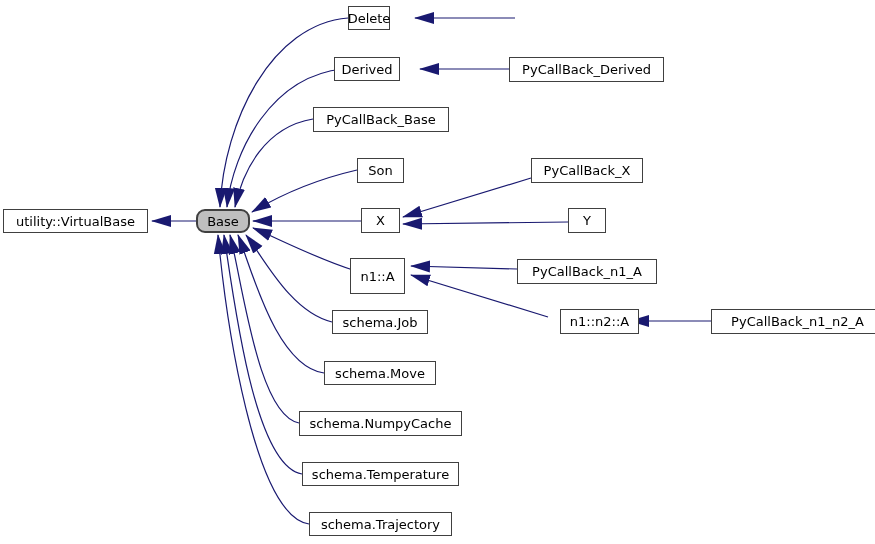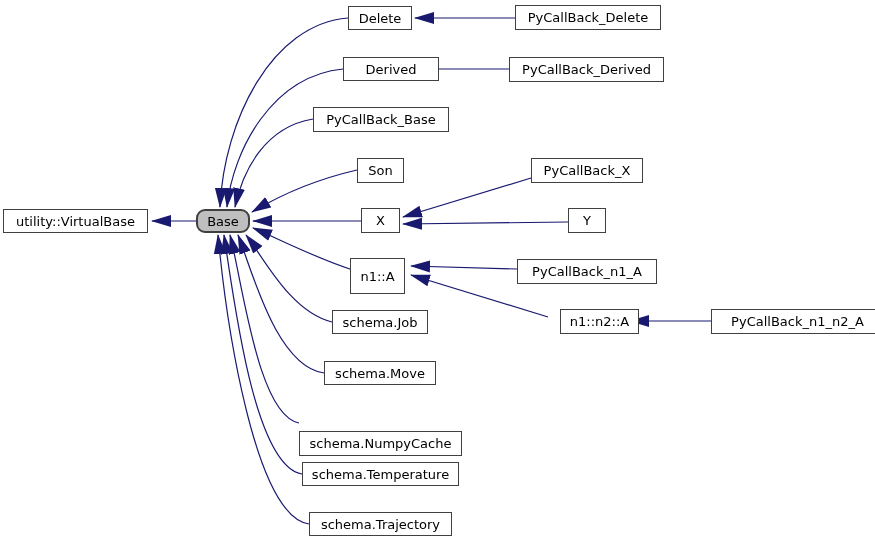--- a/index.html
+++ b/index.html
@@ -75,32 +75,31 @@
       <path d="M 509,69 L 420,69" fill="none" stroke="#191970" stroke-width="1.2" marker-end="url(#arrowhead)"></path>
       <path d="M 531,178 L 403,217" fill="none" stroke="#191970" stroke-width="1.2" marker-end="url(#arrowhead)"></path>
       <path d="M 568,222 L 403,224" fill="none" stroke="#191970" stroke-width="1.2" marker-end="url(#arrowhead)"></path>
       <path d="M 517,269 L 411,266" fill="none" stroke="#191970" stroke-width="1.2" marker-end="url(#arrowhead)"></path>
       <path d="M 548,317 L 411,275" fill="none" stroke="#191970" stroke-width="1.2" marker-end="url(#arrowhead)"></path>
       <path d="M 711,321 L 630,321" fill="none" stroke="#191970" stroke-width="1.2" marker-end="url(#arrowhead)"></path>
     </svg>
   <div class="node-layer">
       <div class="node" style="left: 3px; top: 209px; width: 145px; height: 24px;">utility::VirtualBase</div>
       <div class="node highlighted" style="left: 196px; top: 209px; width: 54px; height: 24px;">Base</div>
-      <div class="node" style="left: 348px; top: 6px; width: 64px; height: 24px;">Delete</div>
-      <div class="node" style="left: 343px; top: 57px; width: 96px; height: 24px;">Derived</div>
+      <div class="node" style="left: 348px; top: 6px; width: 42px; height: 24px;">Delete</div>
+      <div class="node" style="left: 334px; top: 57px; width: 66px; height: 24px;">Derived</div>
       <div class="node" style="left: 313px; top: 107px; width: 136px; height: 25px;">PyCallBack_Base</div>
       <div class="node" style="left: 357px; top: 158px; width: 47px; height: 25px;">Son</div>
       <div class="node" style="left: 361px; top: 208px; width: 39px; height: 25px;">X</div>
       <div class="node" style="left: 350px; top: 258px; width: 55px; height: 36px;">n1::A</div>
       <div class="node" style="left: 324px; top: 361px; width: 112px; height: 24px;">schema.Move</div>
       <div class="node" style="left: 332px; top: 310px; width: 96px; height: 24px;">schema.Job</div>
-      <div class="node" style="left: 299px; top: 411px; width: 163px; height: 25px; margin-top: 20px;">schema.NumpyCache</div>
+      <div class="node" style="left: 299px; top: 411px; width: 163px; height: 25px;">schema.NumpyCache</div>
       <div class="node" style="left: 309px; top: 512px; width: 143px; height: 24px;">schema.Trajectory</div>
       <div class="node" style="left: 302px; top: 462px; width: 157px; height: 24px;">schema.Temperature</div>
-      <div class="node" style="left: 515px; top: 5px; width: 146px; height: 25px;">PyCallBack_Delete</div>
       <div class="node" style="left: 509px; top: 57px; width: 155px; height: 25px;">PyCallBack_Derived</div>
       <div class="node" style="left: 531px; top: 158px; width: 112px; height: 25px;">PyCallBack_X</div>
       <div class="node" style="left: 568px; top: 208px; width: 38px; height: 25px;">Y</div>
       <div class="node" style="left: 517px; top: 259px; width: 140px; height: 25px;">PyCallBack_n1_A</div>
       <div class="node" style="left: 560px; top: 309px; width: 79px; height: 25px;">n1::n2::A</div>
       <div class="node" style="left: 711px; top: 309px; width: 173px; height: 25px;">PyCallBack_n1_n2_A</div>
     </div>
 </div>
 
 </body></html>

